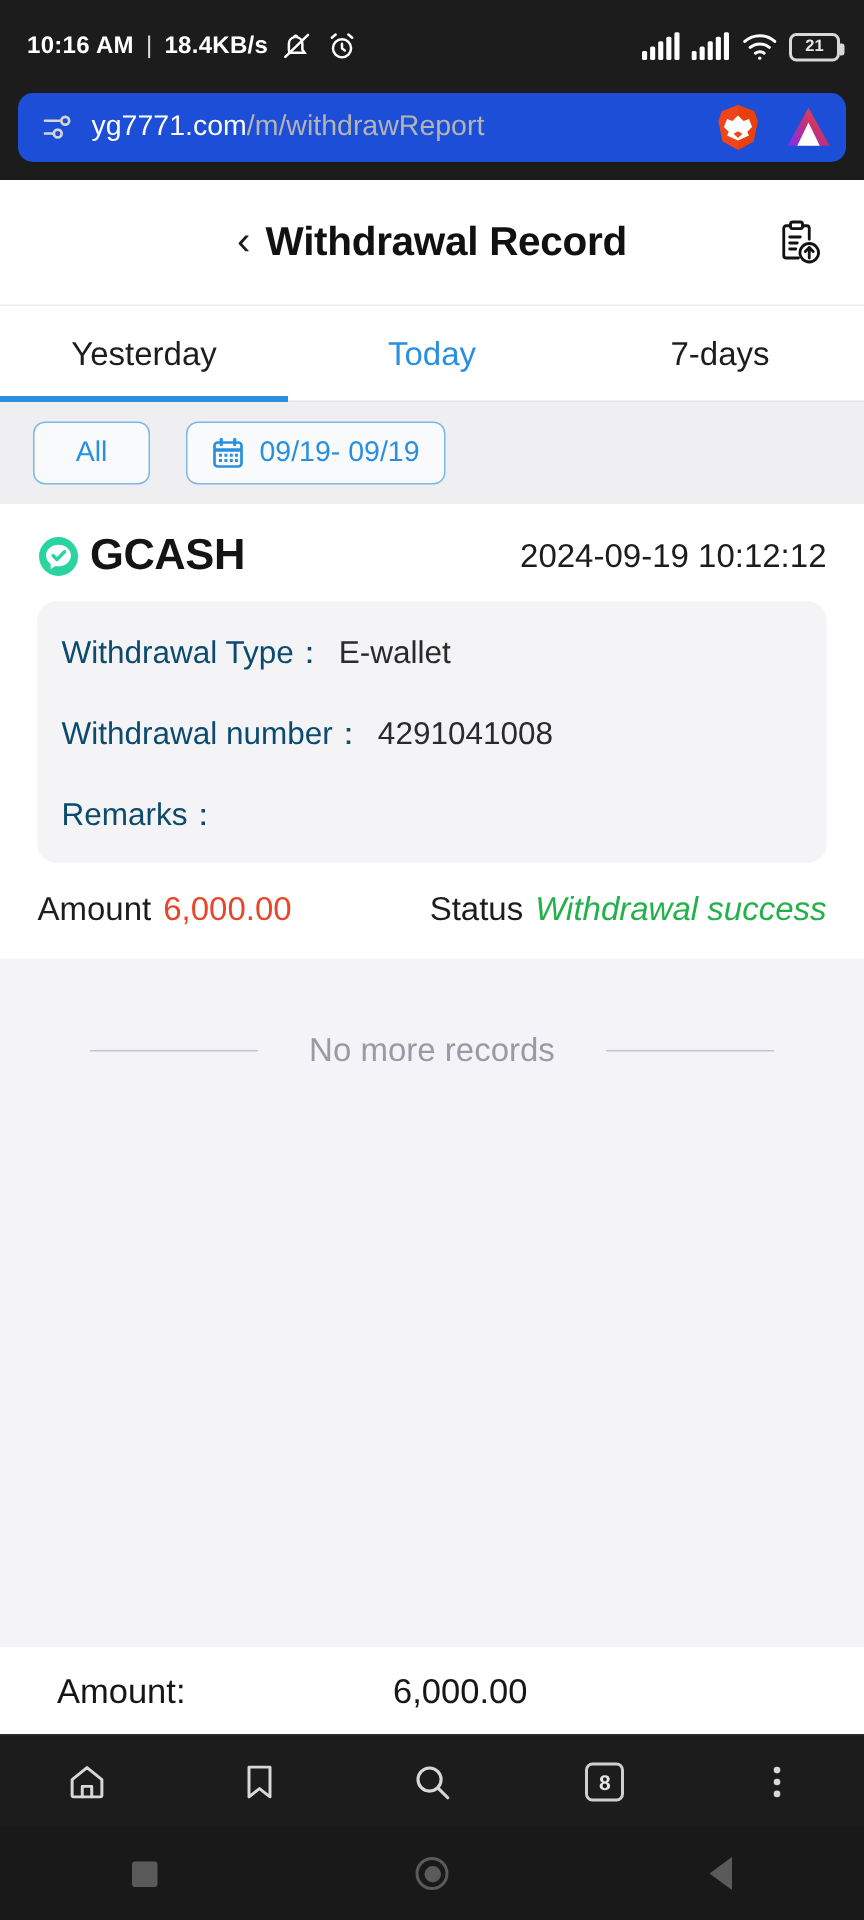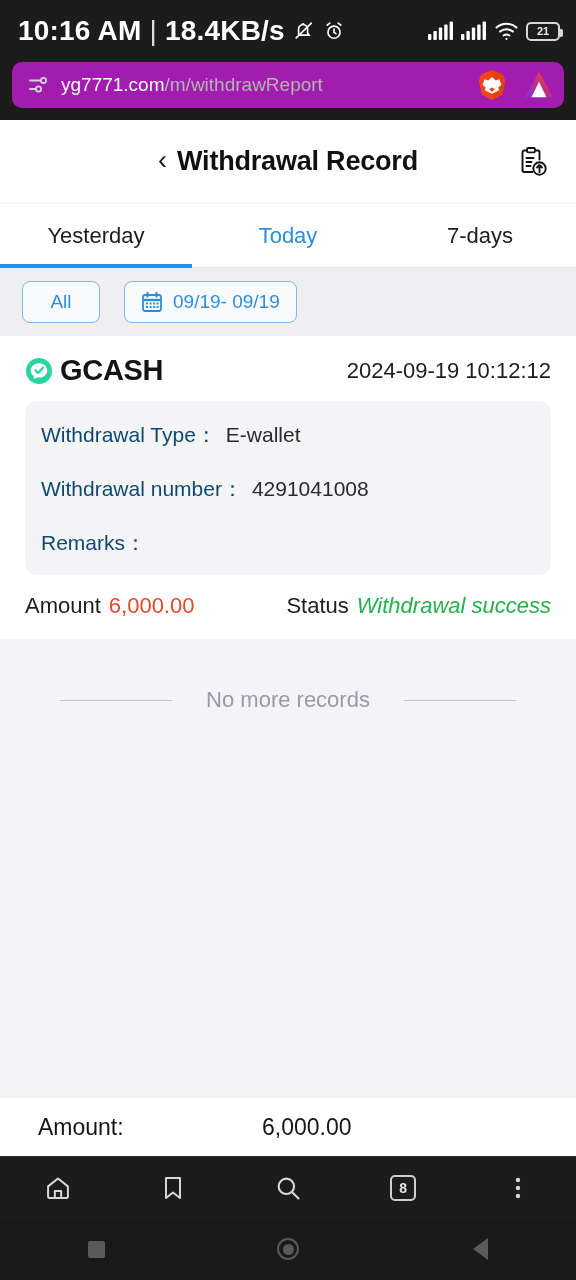--- a/index.html
+++ b/index.html
@@ -9,39 +9,39 @@
     background:#1c1c1c; overflow:hidden;
   }
   .phone { position:relative; width:576px; height:1280px; display:flex; flex-direction:column; }
 
   
   .statusbar {
     height:62px; background:#1c1c1c; color:#ffffff;
     display:flex; align-items:center; justify-content:space-between;
     padding:0 16px 0 18px; flex:0 0 auto;
   }
-  .sb-left { display:flex; align-items:center; gap:8px; font-size:28px; letter-spacing:.2px; }
+  .sb-left { display:flex; align-items:center; gap:8px; font-size:16px; letter-spacing:.2px; }
   .sb-time { font-weight:600; }
   .sb-sep { opacity:.85; font-weight:400; }
   .sb-net { font-weight:600; }
   .sb-right { display:flex; align-items:center; gap:7px; }
   .battery {
     position:relative; width:34px; height:19px; border:2px solid #d8d8d8;
     border-radius:5px; display:flex; align-items:center; justify-content:center;
     font-size:11px; font-weight:700; color:#e8e8e8;
   }
   .battery::after {
     content:""; position:absolute; right:-5px; top:5px;
     width:3px; height:8px; background:#d8d8d8; border-radius:0 2px 2px 0;
   }
 
   
   .urlbar-wrap { background:#1c1c1c; padding:0 12px 12px; flex:0 0 auto; }
   .urlbar {
-    height:46px; background:#a21caf; border-radius:10px;
+    height:46px; background:#1d4ed8; border-radius:10px;
     display:flex; align-items:center; padding:0 10px 0 14px; gap:11px;
   }
   .url-text {
     flex:1; color:#e6e6e6; font-size:19px; white-space:nowrap; overflow:hidden;
   }
   .url-text .host { color:#fbfbfb; }
   .url-text .path { color:#b4b4b4; }
   .brave-lion { width:30px; height:32px; flex:0 0 auto; }
   .bat-tri { width:30px; height:30px; flex:0 0 auto; margin-left:6px; }
 

